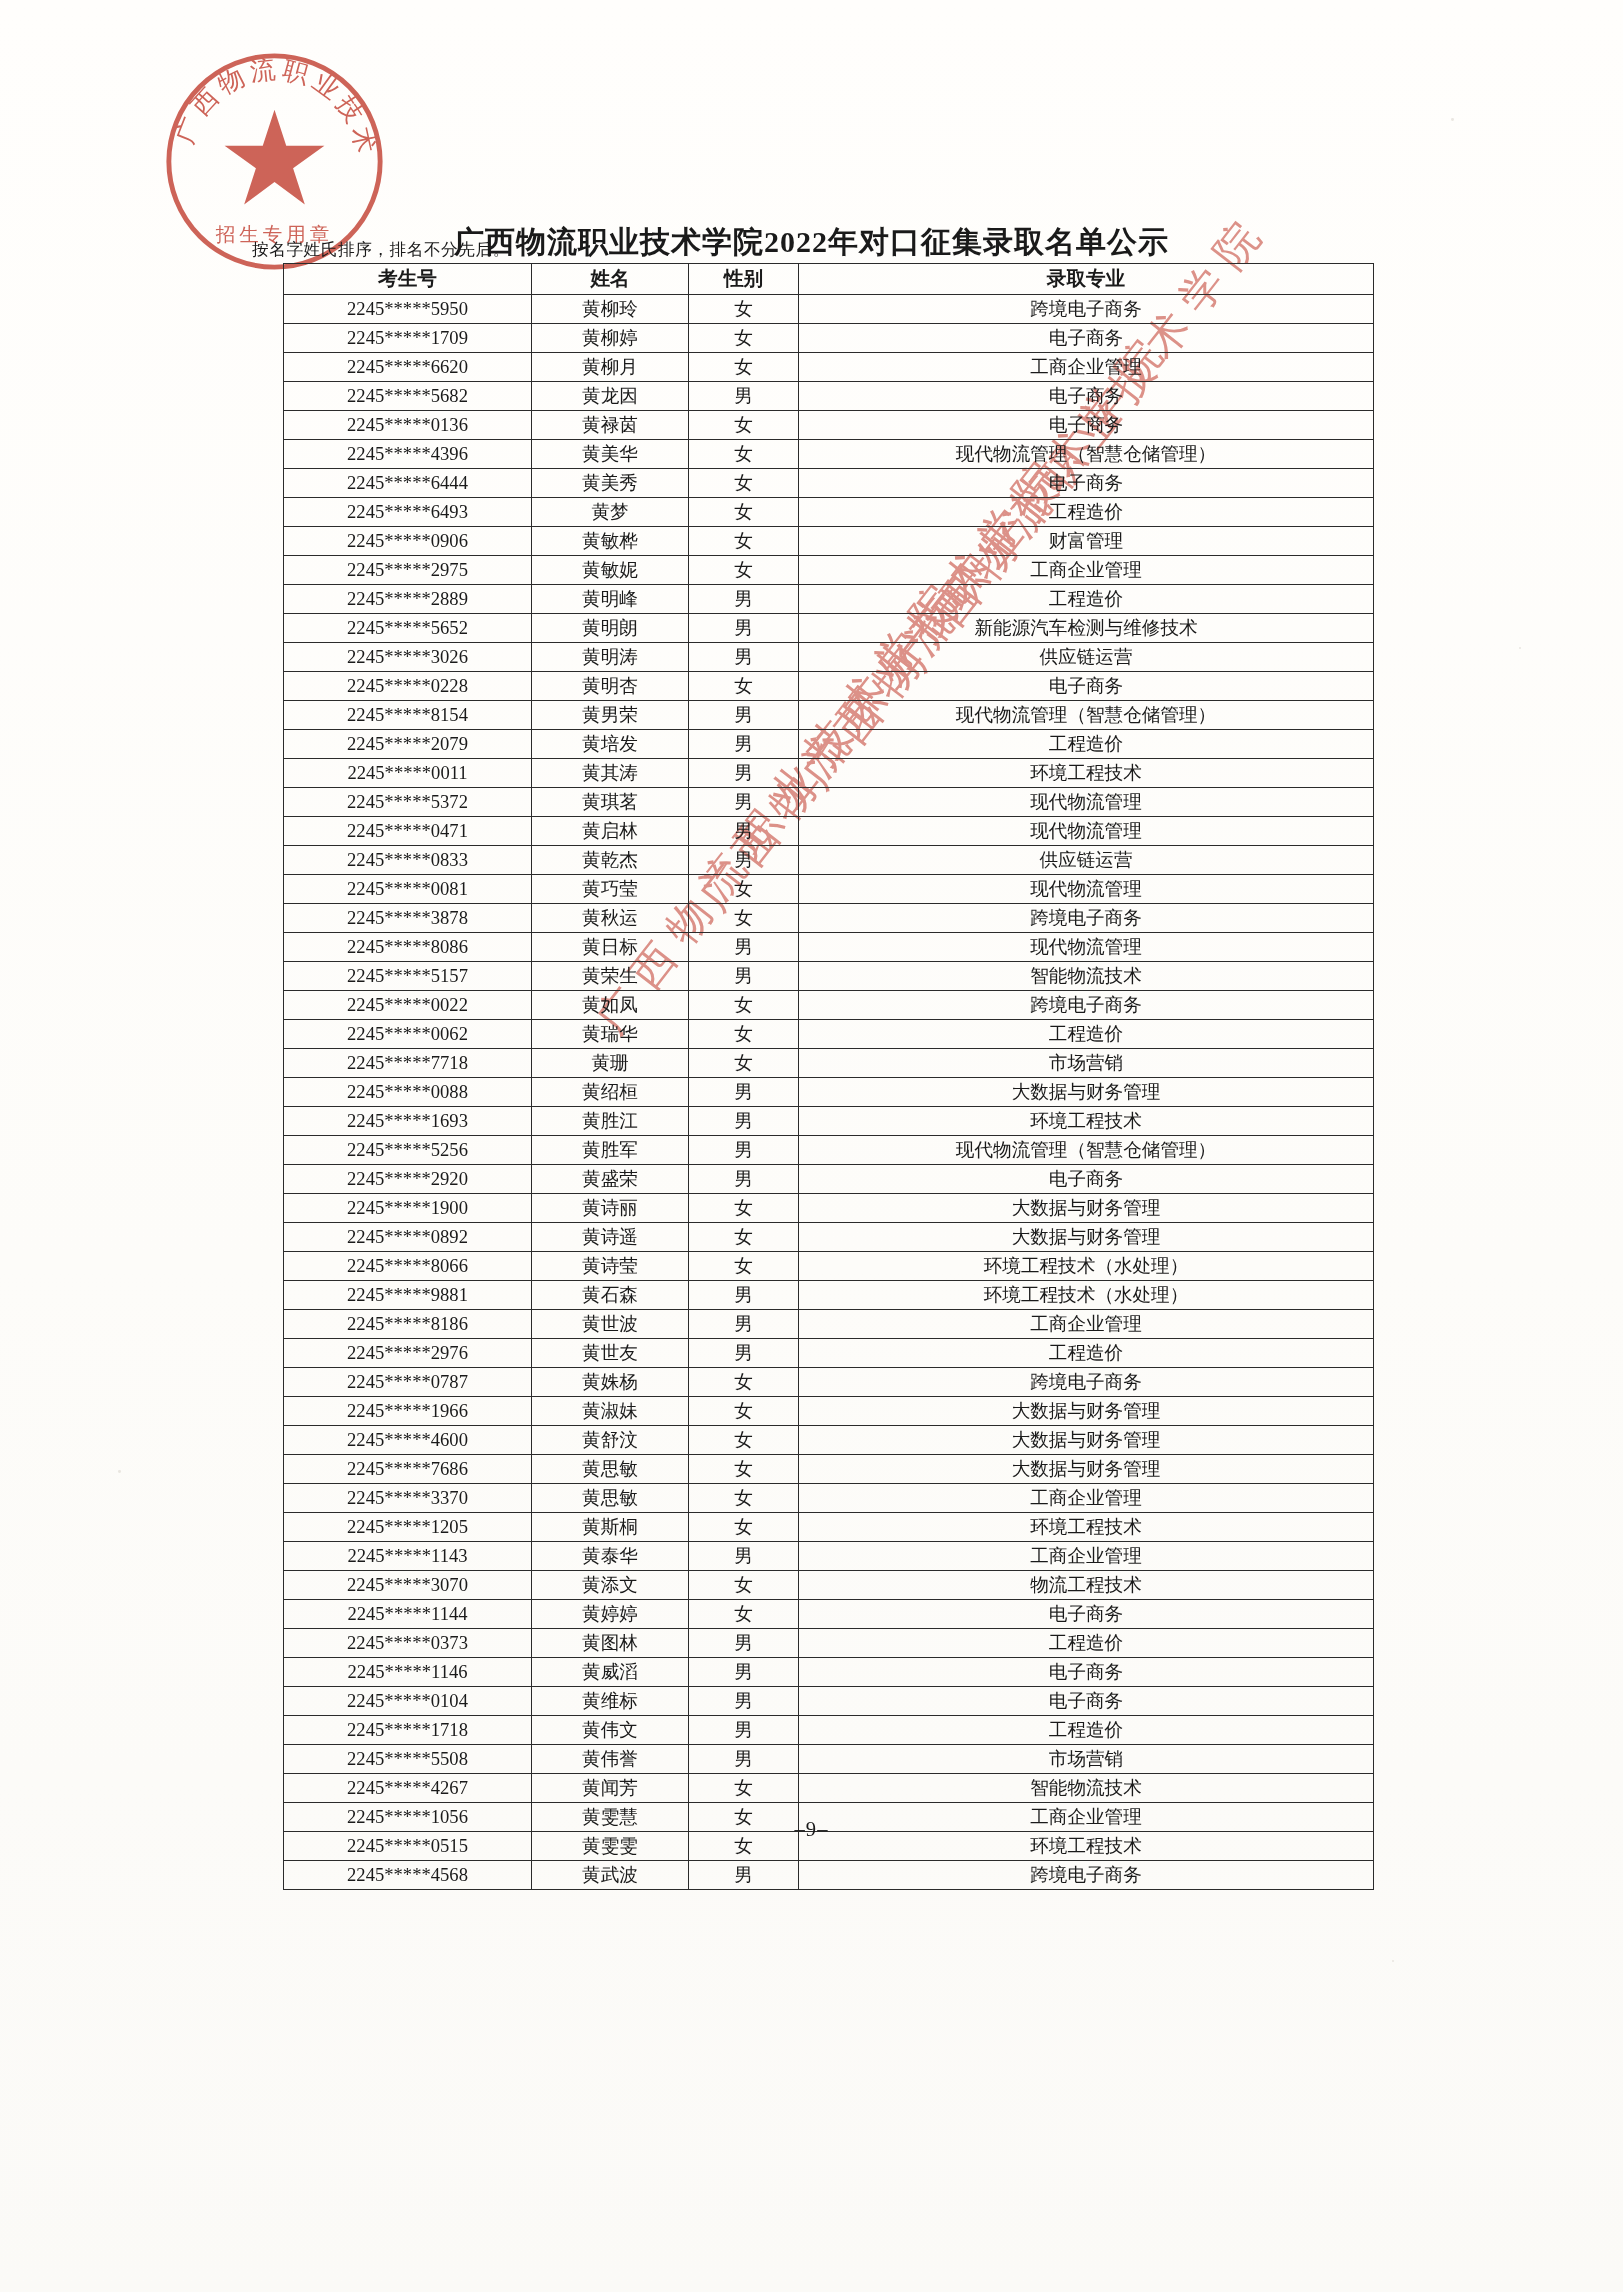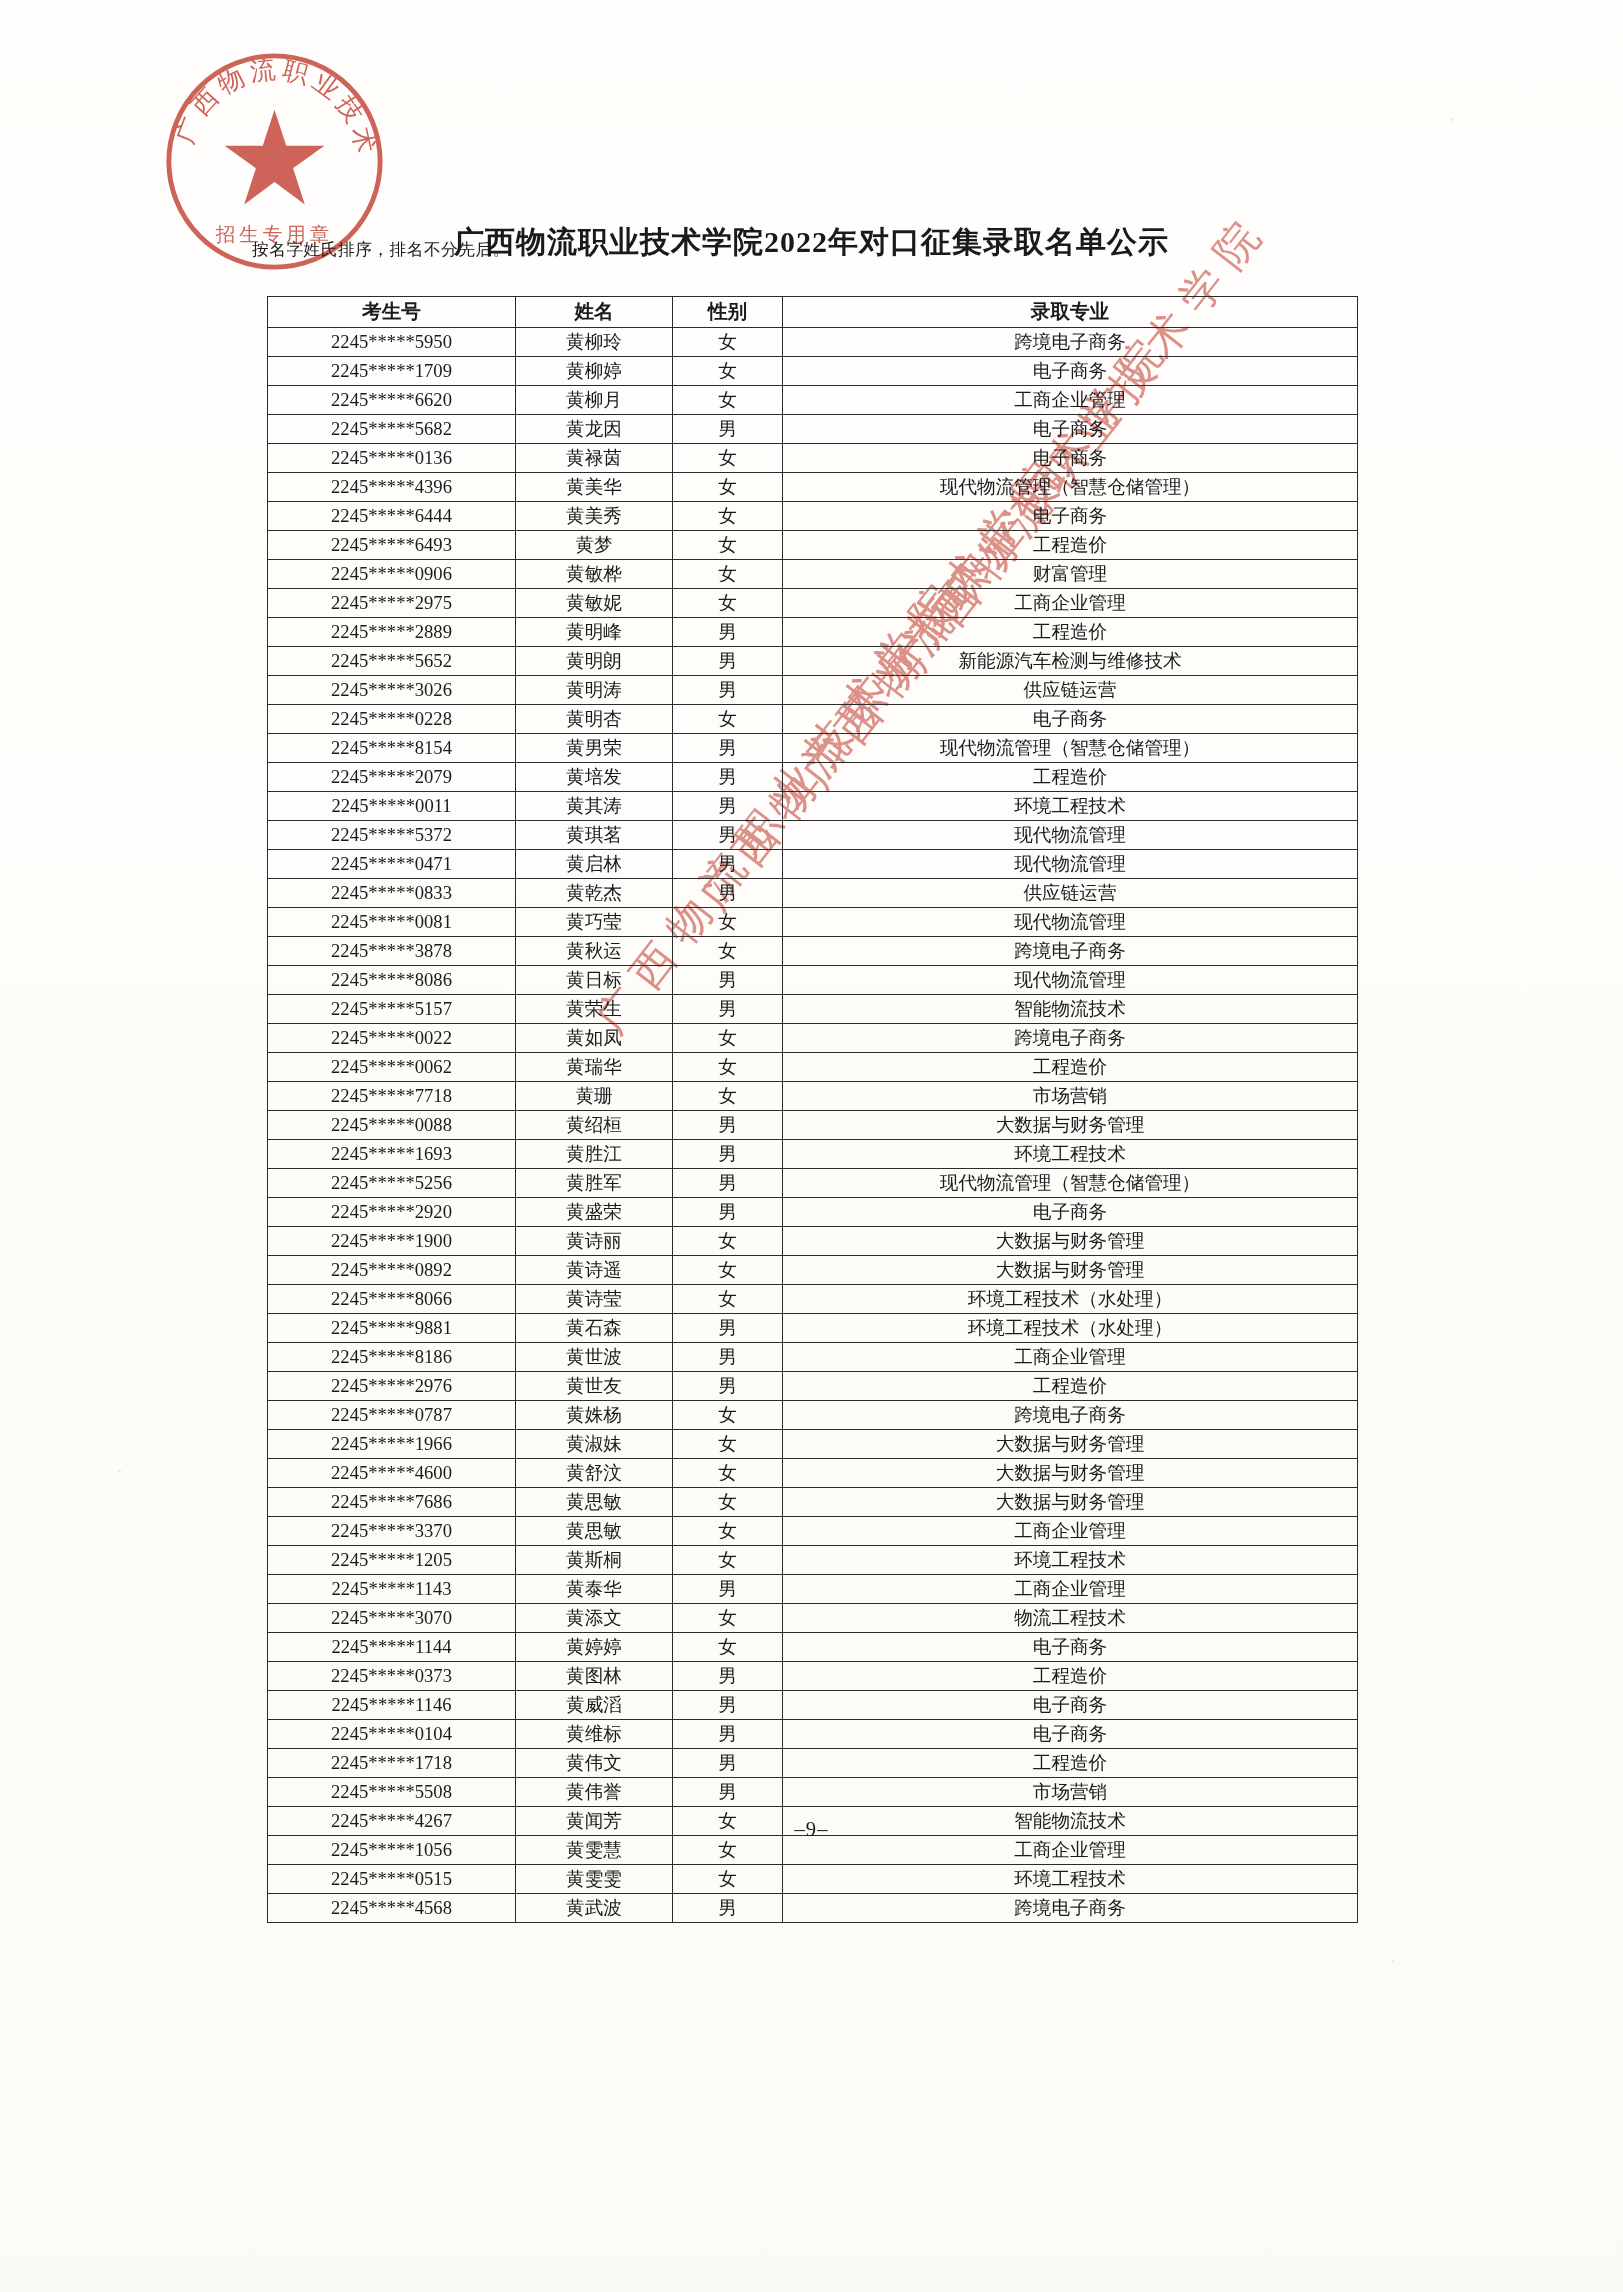--- a/index.html
+++ b/index.html
@@ -41,23 +41,22 @@
   .doc-note {
     position: absolute;
     top: 238px;
     left: 252px;
     font-size: 16.7px;
     letter-spacing: 0.5px;
   }
   .table-wrap {
     position: absolute;
     top: 263px;
-    left: 267px;
+    left: 283px;
     width: 1090px;
-    margin-top: 33px;
   }
   table.roster {
     border-collapse: collapse;
     width: 100%;
     table-layout: fixed;
     font-size: 18.6px;
   }
   table.roster th,
   table.roster td {
     border: 1px solid #2b2b2b;

